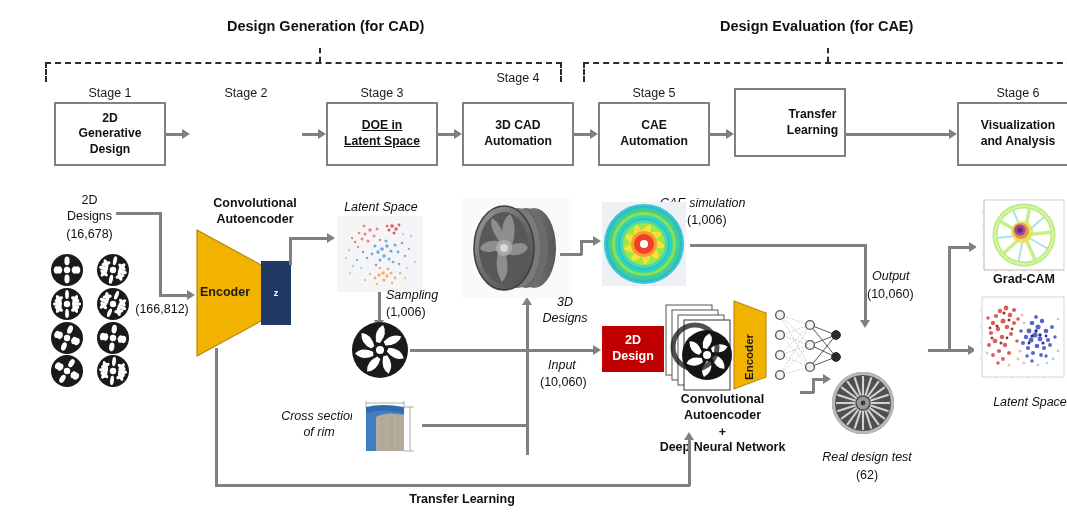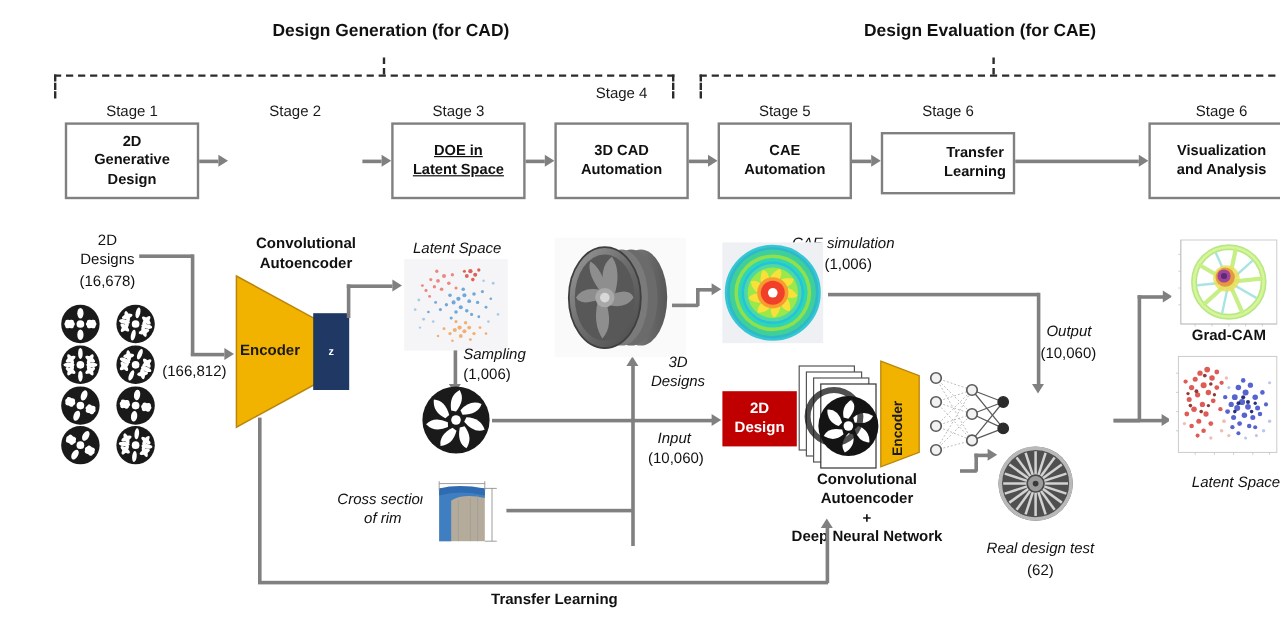--- a/index.html
+++ b/index.html
@@ -86,21 +86,21 @@
 
   <div class="abs stage-label" style="left:566px;top:86px;width:112px;">Stage 5</div>
   <div class="abs stage-box ctr" style="left:566px;top:102px;width:112px;height:64px;">
     <span style="white-space:pre-line;">CAE
 Automation</span>
   </div>
   <div class="abs hline" style="left:678px;top:133px;width:16px;"></div>
   <div class="abs arrow-r" style="left:694px;top:129px;"></div>
 
   <div class="abs stage-label" style="left:702px;top:86px;width:112px;">Stage 6</div>
-  <div class="abs stage-box ctr" style="left:702px;top:110px;width:112px;height:52px;padding-left:47px;">
+  <div class="abs stage-box ctr" style="left:702px;top:88px;width:112px;height:69px;padding-left:47px;">
     <span style="white-space:pre-line;">Transfer
 Learning</span>
   </div>
   <div class="abs hline" style="left:814px;top:133px;width:103px;"></div>
   <div class="abs arrow-r" style="left:917px;top:129px;"></div>
 
   <div class="abs stage-label" style="left:925px;top:86px;width:122px;">Stage 6</div>
   <div class="abs stage-box ctr" style="left:925px;top:102px;width:122px;height:64px;">
     <span style="white-space:pre-line;">Visualization
 and Analysis</span>

